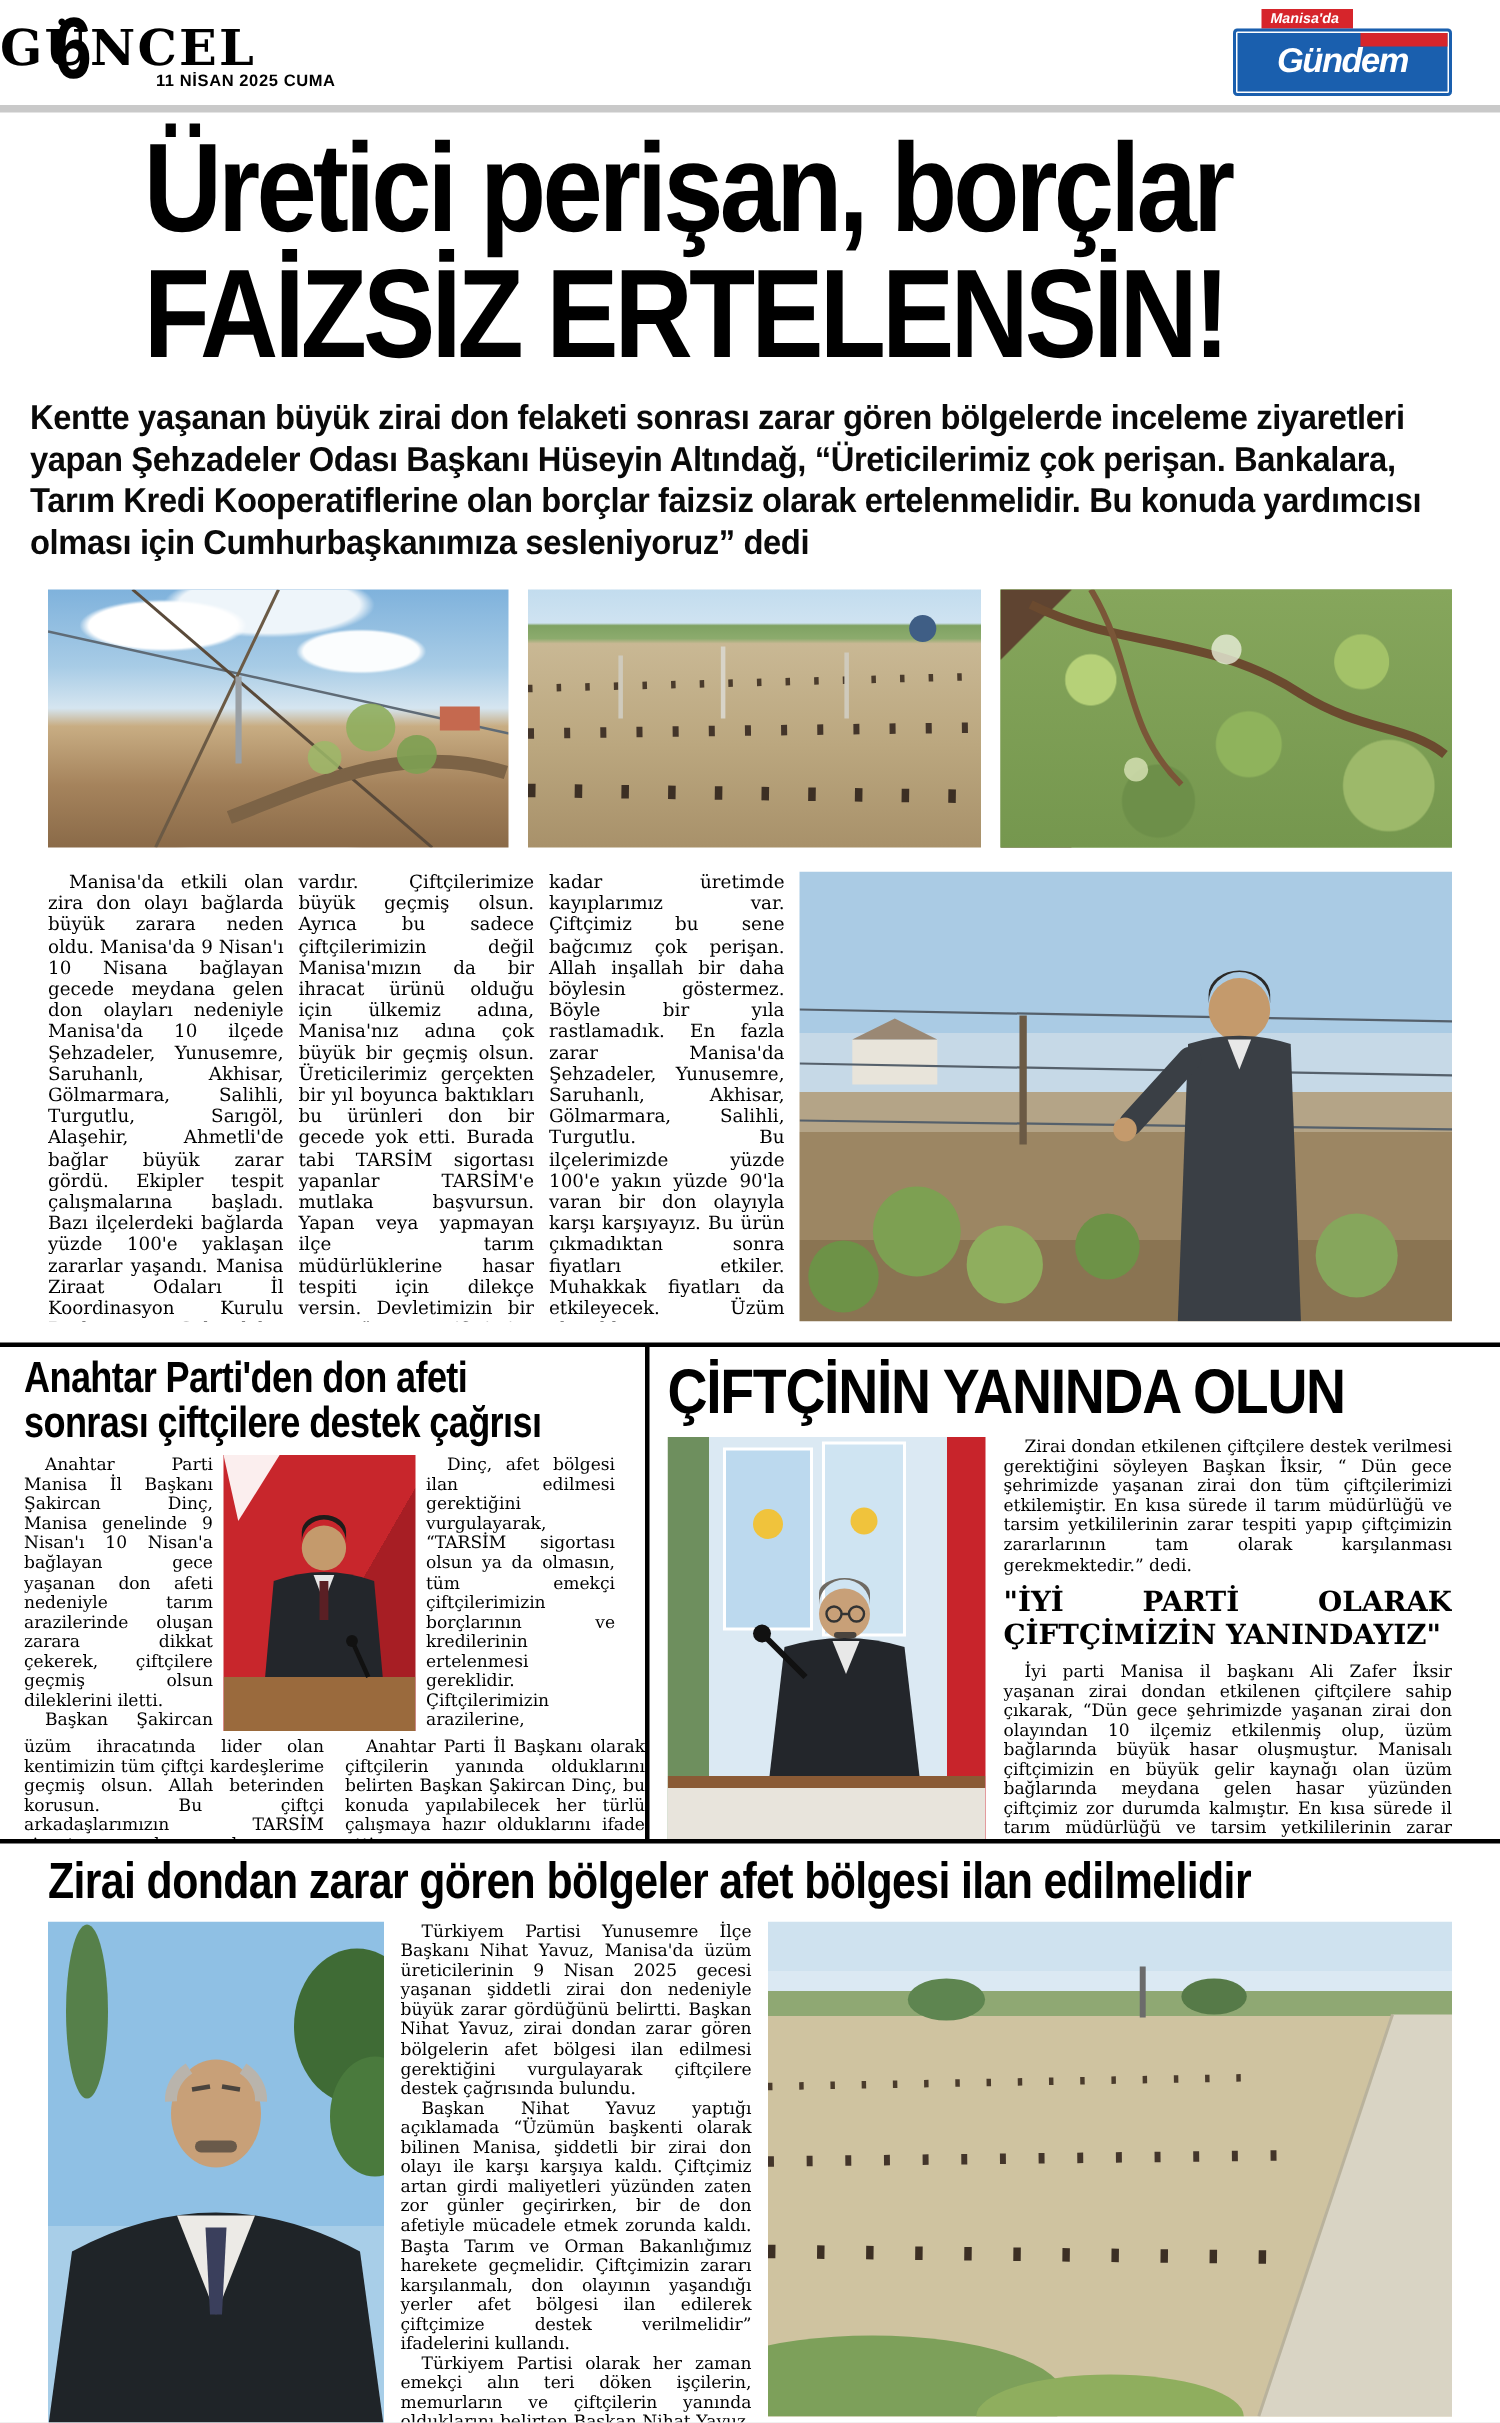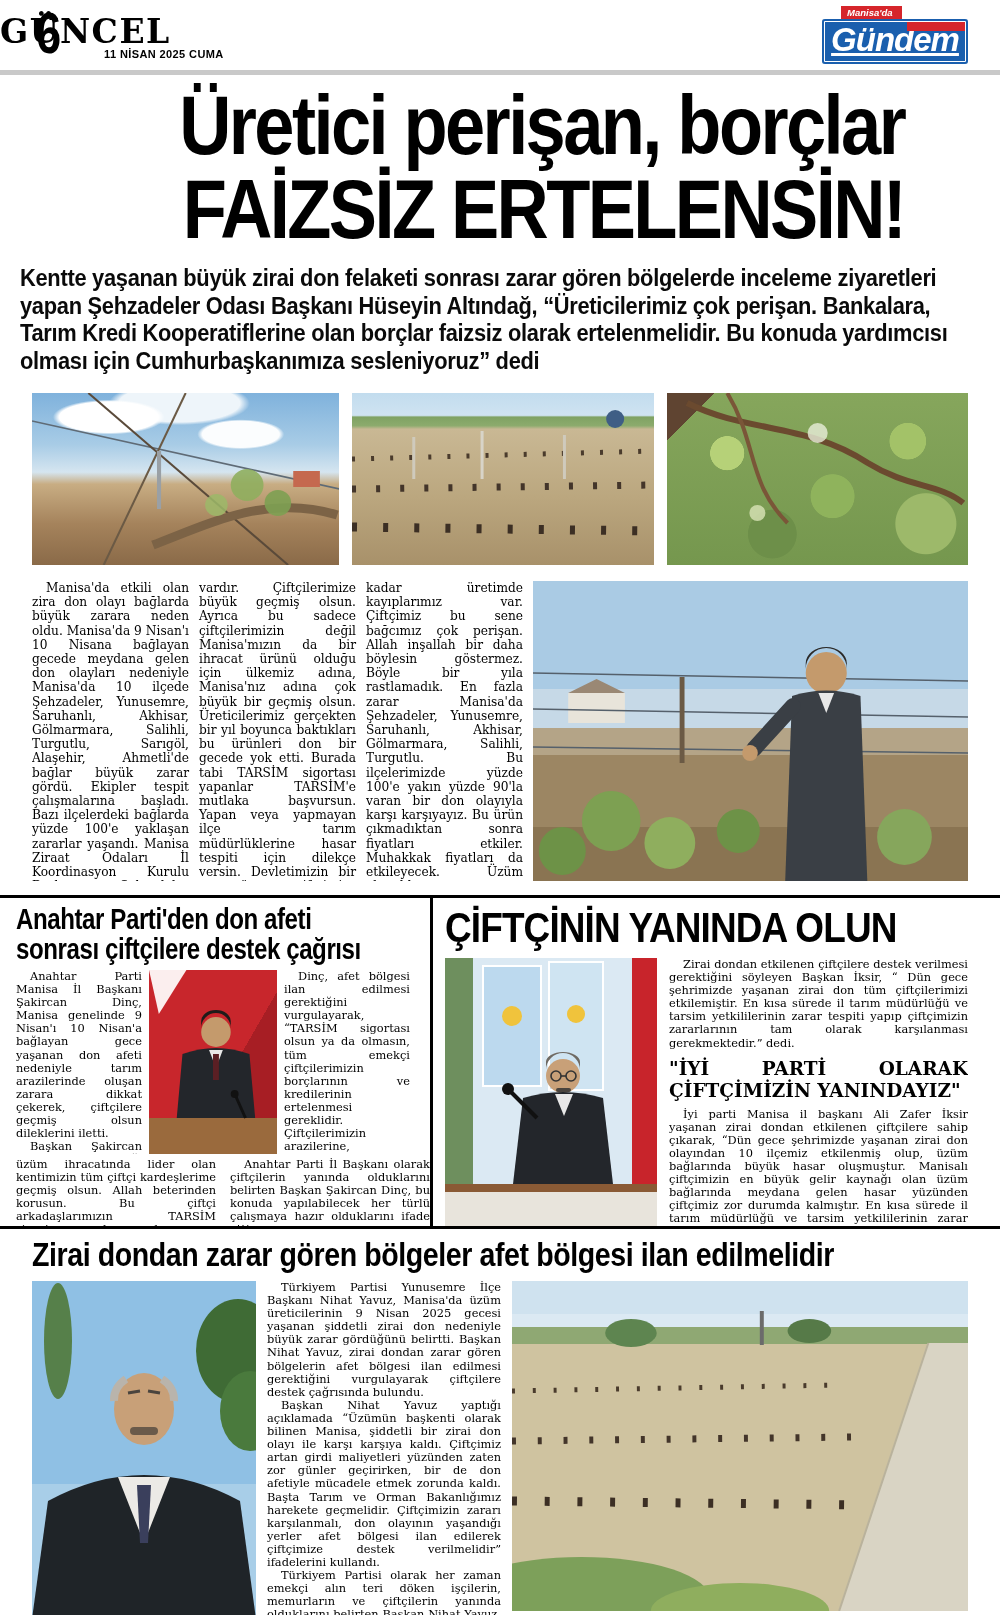--- a/index.html
+++ b/index.html
@@ -11,26 +11,26 @@
           font-size:58px;line-height:58px;transform:scaleX(.78);transform-origin:0 0;}
   .date{position:absolute;left:104px;top:48px;font-family:"Liberation Sans",sans-serif;font-weight:700;
         font-size:11px;letter-spacing:.4px;}
   .section{position:absolute;left:0;right:0;top:12px;text-align:left;font-family:"DejaVu Serif",serif;
            font-weight:700;font-size:33px;letter-spacing:1.5px;}
   .logo{position:absolute;right:32px;top:6px;width:146px;height:58px;}
   .logo-tab{position:absolute;left:19px;top:0;background:#d6252b;color:#fff;font-family:"Liberation Sans",sans-serif;
             font-style:italic;font-weight:700;font-size:9.5px;padding:1px 9px 13px 6px;}
   .logo-main{position:absolute;left:0;top:13px;right:0;bottom:0;background:#1a5fae;border-radius:3px;
              color:#fff;font-family:"Liberation Sans",sans-serif;font-weight:800;font-style:italic;
-             font-size:33px;line-height:42px;text-align:center;letter-spacing:-1px;
-             box-shadow:inset 0 0 0 2px #1a5fae, inset 0 0 0 3px #ffffff;text-decoration:underline;}
+             font-size:23px;line-height:42px;text-align:center;letter-spacing:-1px;
+             box-shadow:inset 0 0 0 2px #1a5fae, inset 0 0 0 3px #ffffff;}
   .logo-strip{position:absolute;right:3px;top:16px;width:58px;height:9px;background:#d6252b;}
   .header-rule{height:5px;background:#c9c9c9;}
   
-  .hl-wrap{padding:8px 30px 0;text-align:right;}
+  .hl-wrap{padding:8px 30px 0;text-align:left;}
   .hl-line{display:block;font-family:"Liberation Sans",sans-serif;font-weight:800;color:#000;
            white-space:nowrap;transform:scaleX(.86);transform-origin:center;
            font-size:84px;line-height:84px;letter-spacing:-3px;}
   .deck{margin:14px 20px 0;}
   .deck-inner{width:105%;transform:scaleX(.95);transform-origin:0 0;font-family:"Liberation Sans",sans-serif;
               font-weight:700;font-size:23px;line-height:27.5px;letter-spacing:-.3px;color:#0a0a0a;}
   
   .photo-row{display:flex;gap:13px;margin:18px 32px 0;height:172px;}
   .photo{position:relative;overflow:hidden;background:#ccc;}
   .photo svg{position:absolute;inset:0;width:100%;height:100%;}

